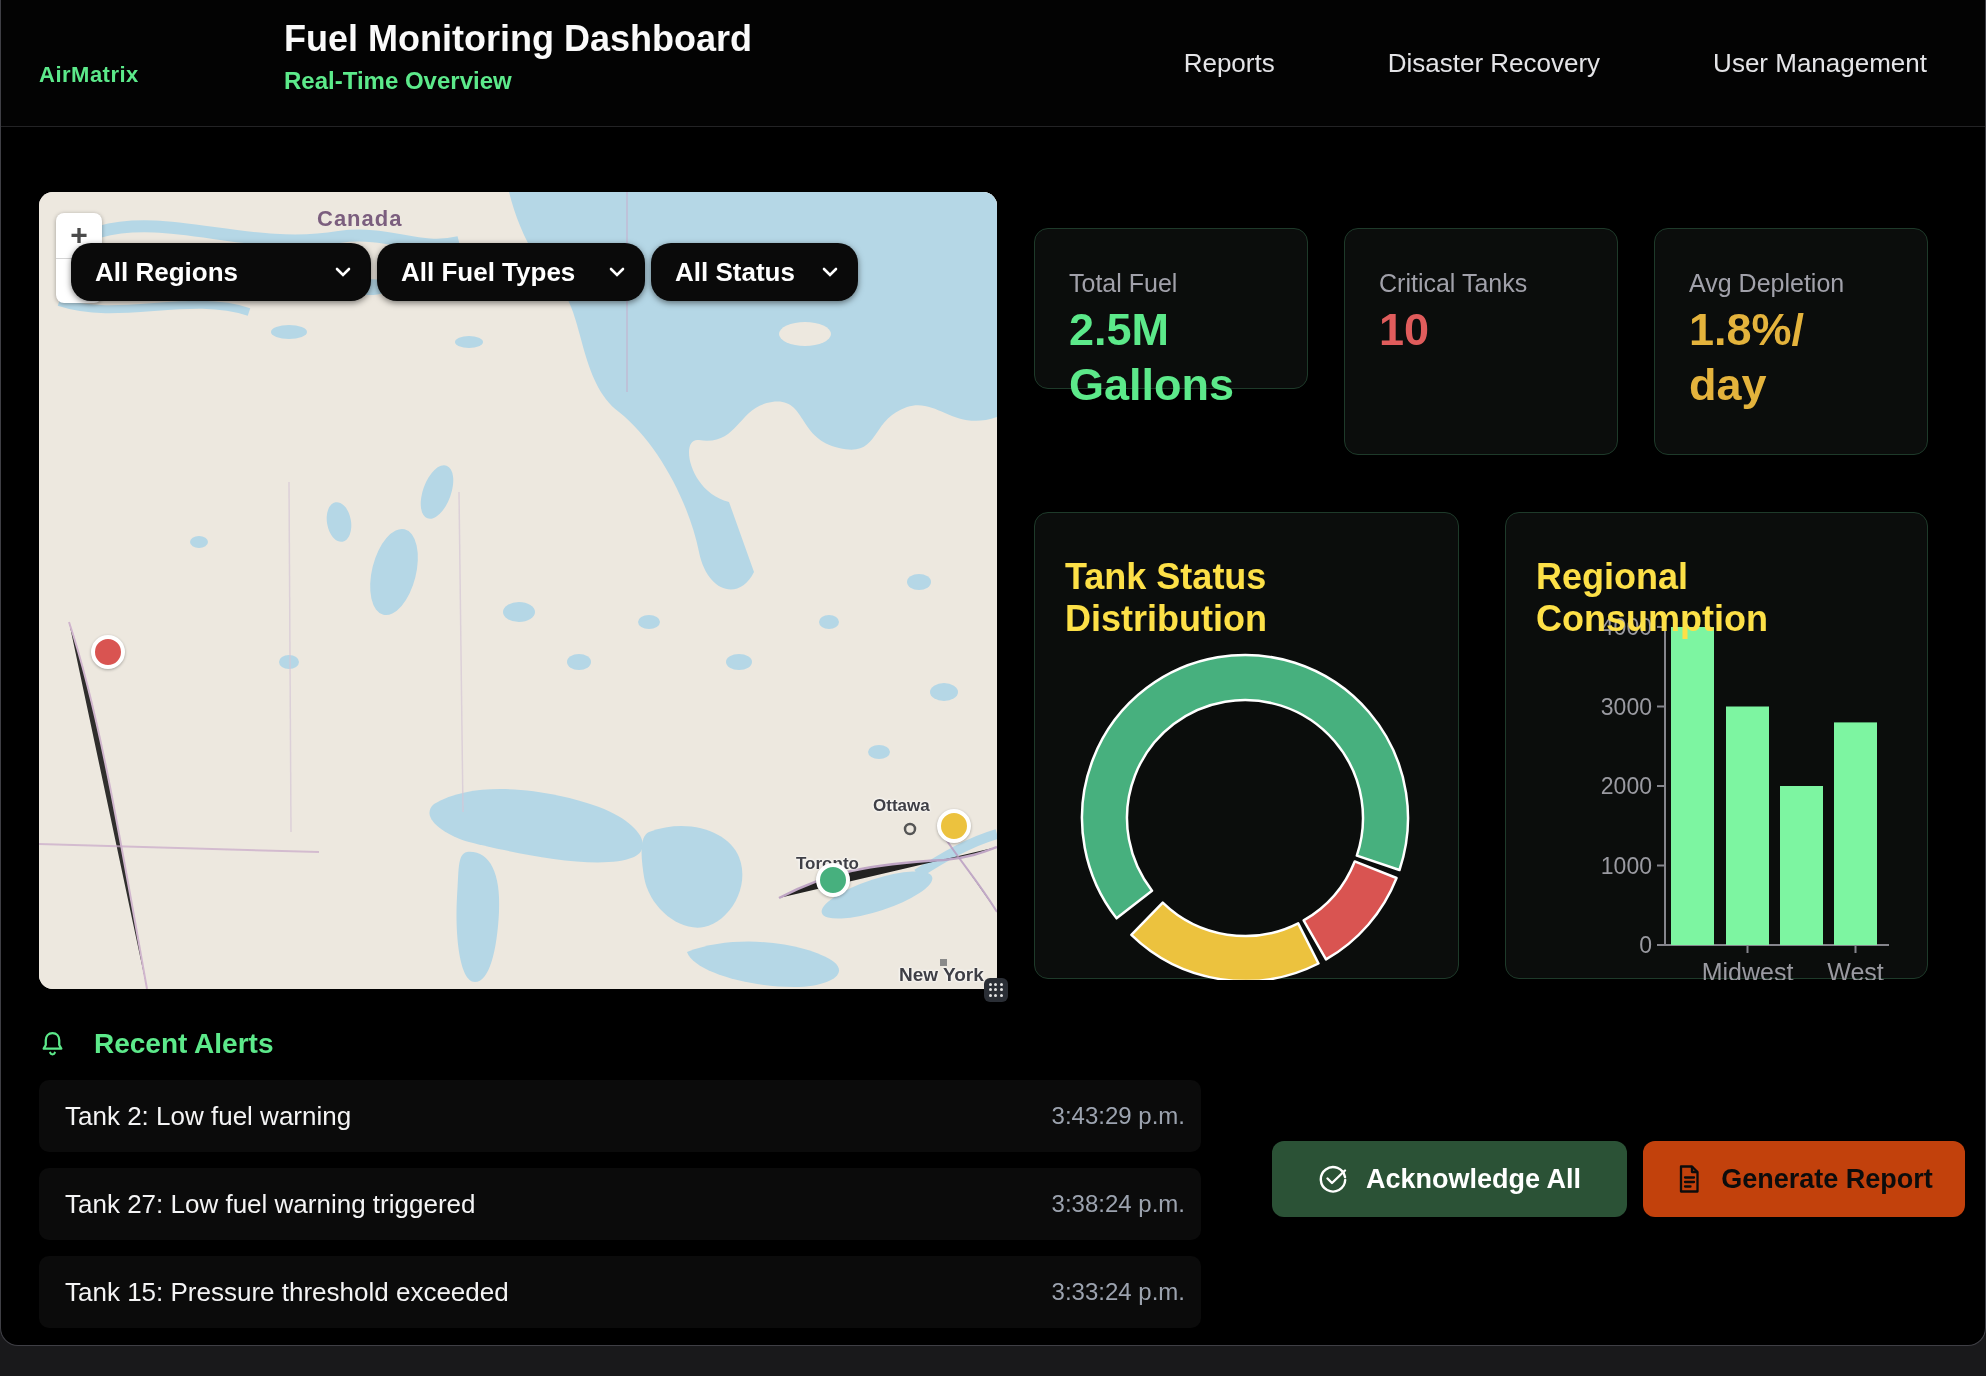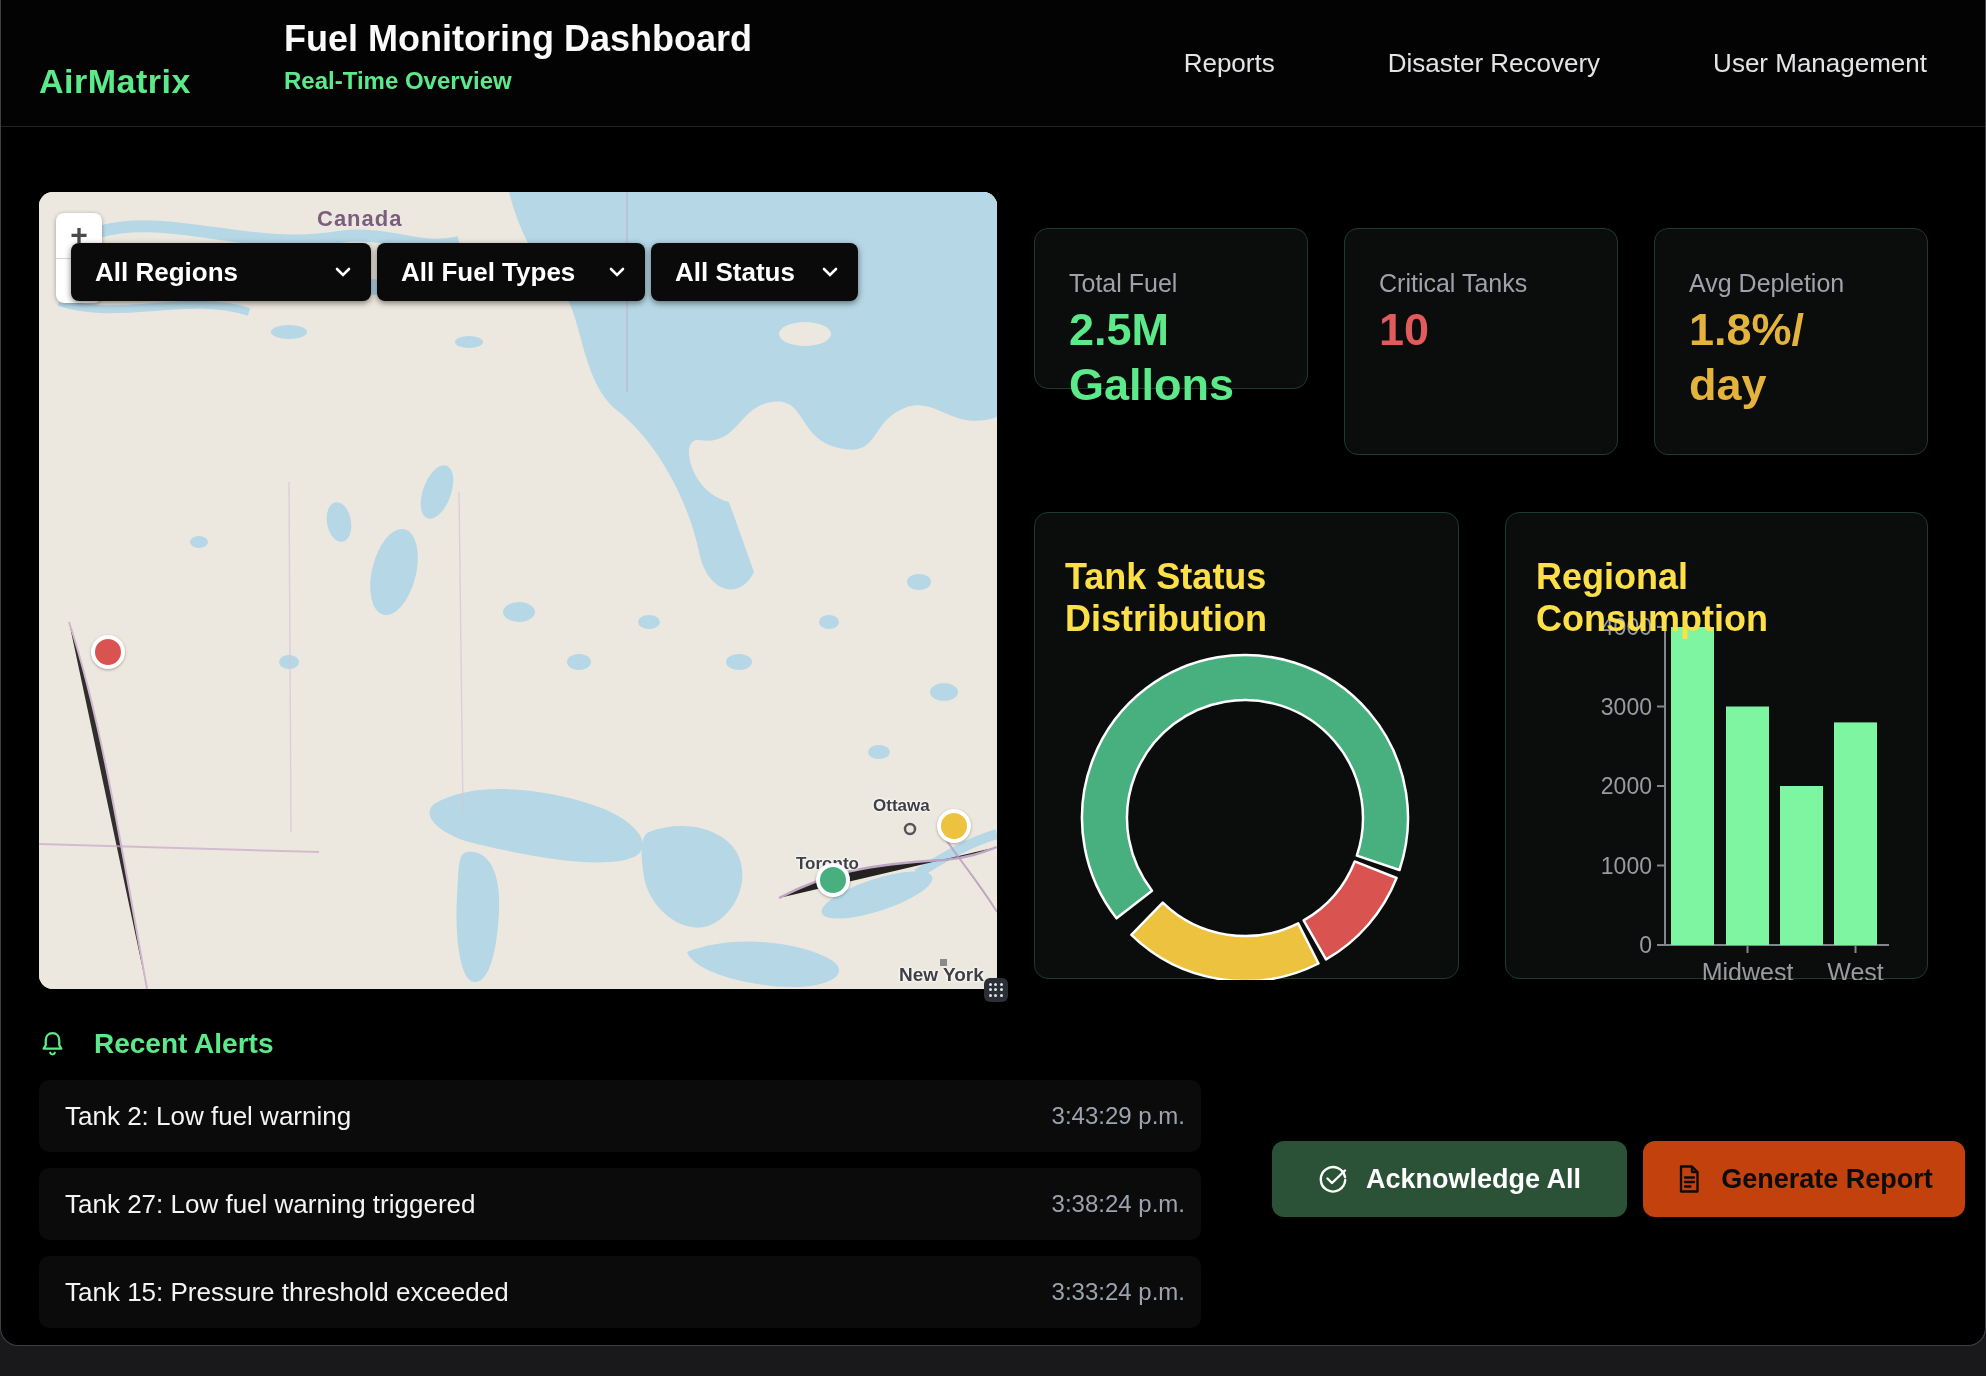--- a/index.html
+++ b/index.html
@@ -3,38 +3,38 @@
 <meta charset="utf-8">
 <style>
   html,body{margin:0;padding:0;background:#19191b;}
   *{box-sizing:border-box;font-family:"Liberation Sans","DejaVu Sans",sans-serif;}
   .stage{position:relative;width:1986px;height:1376px;background:#19191b;overflow:hidden;}
   .app{position:absolute;left:0;top:0;width:1986px;height:1346px;background:#000;
        border:1px solid #3f3f45;border-top:none;border-radius:0 0 18px 18px;overflow:hidden;}
 
   
   .header{position:absolute;left:0;top:0;width:100%;height:127px;background:#030303;border-bottom:1px solid #232325;}
-  .brand{position:absolute;left:38px;top:62px;font-size:34px;font-weight:bold;color:#5ce98a;letter-spacing:.5px;}
+  .brand{position:absolute;left:38px;top:62px;font-size:22px;font-weight:bold;color:#5ce98a;letter-spacing:.5px;}
   .titleblock{position:absolute;left:283px;top:16px;}
   .title{font-size:36px;font-weight:bold;color:#fafafa;line-height:1.25;}
   .subtitle{font-size:24px;font-weight:700;color:#5ce98a;margin-top:6px;}
   .nav{position:absolute;right:58px;top:0;height:127px;display:flex;align-items:center;gap:113px;}
   .nav-item{font-size:26px;color:#e4e4e7;cursor:pointer;}
 
   
   .map{position:absolute;left:38px;top:192px;width:958px;height:797px;border-radius:14px;overflow:hidden;background:#ede8df;}
   .map svg.base{position:absolute;left:0;top:0;}
   .map-label{position:absolute;color:#7b5e7e;font-weight:600;}
   .city-label{position:absolute;color:#3f3f46;font-weight:600;text-shadow:0 0 3px #fff,0 0 3px #fff;}
   .zoomctl{position:absolute;left:17px;top:21px;width:46px;height:90px;background:#fff;border-radius:8px;
            box-shadow:0 1px 4px rgba(0,0,0,.35);display:flex;flex-direction:column;z-index:1;}
   .zoombtn{flex:1;display:flex;align-items:center;justify-content:center;font-size:30px;font-weight:bold;color:#4b4b4b;cursor:pointer;}
   .zoomctl .divider{height:1px;background:#d4d4d4;}
   .filters{position:absolute;left:32px;top:51px;display:flex;gap:6px;z-index:2;}
-  .dropdown{height:58px;background:#0a0a0a;border-radius:8px;display:flex;align-items:center;justify-content:space-between;
+  .dropdown{height:58px;background:#0a0a0a;border-radius:20px;display:flex;align-items:center;justify-content:space-between;
             padding:0 20px 0 24px;color:#fff;font-size:26px;font-weight:600;cursor:pointer;box-shadow:0 2px 6px rgba(0,0,0,.5);}
   .dd-regions{width:300px;}.dd-fuel{width:268px;}.dd-status{width:207px;}
   .marker{position:absolute;border-radius:50%;width:34px;height:34px;border:4px solid #fff;box-shadow:0 1px 3px rgba(0,0,0,.3);cursor:pointer;}
   .handle{position:absolute;left:983px;top:978px;width:24px;height:24px;background:#2a2e35;border-radius:6px;
           display:grid;grid-template-columns:repeat(3,1fr);place-items:center;padding:4px;z-index:3;cursor:grab;}
   .handle i{width:3px;height:3px;background:#e5e5e5;border-radius:50%;}
 
   
   .card{position:absolute;background:#0b0d0c;border:1px solid #1e3a2a;border-radius:14px;}
   .stat-label{position:absolute;left:34px;top:40px;font-size:25px;color:#a1a1aa;}

